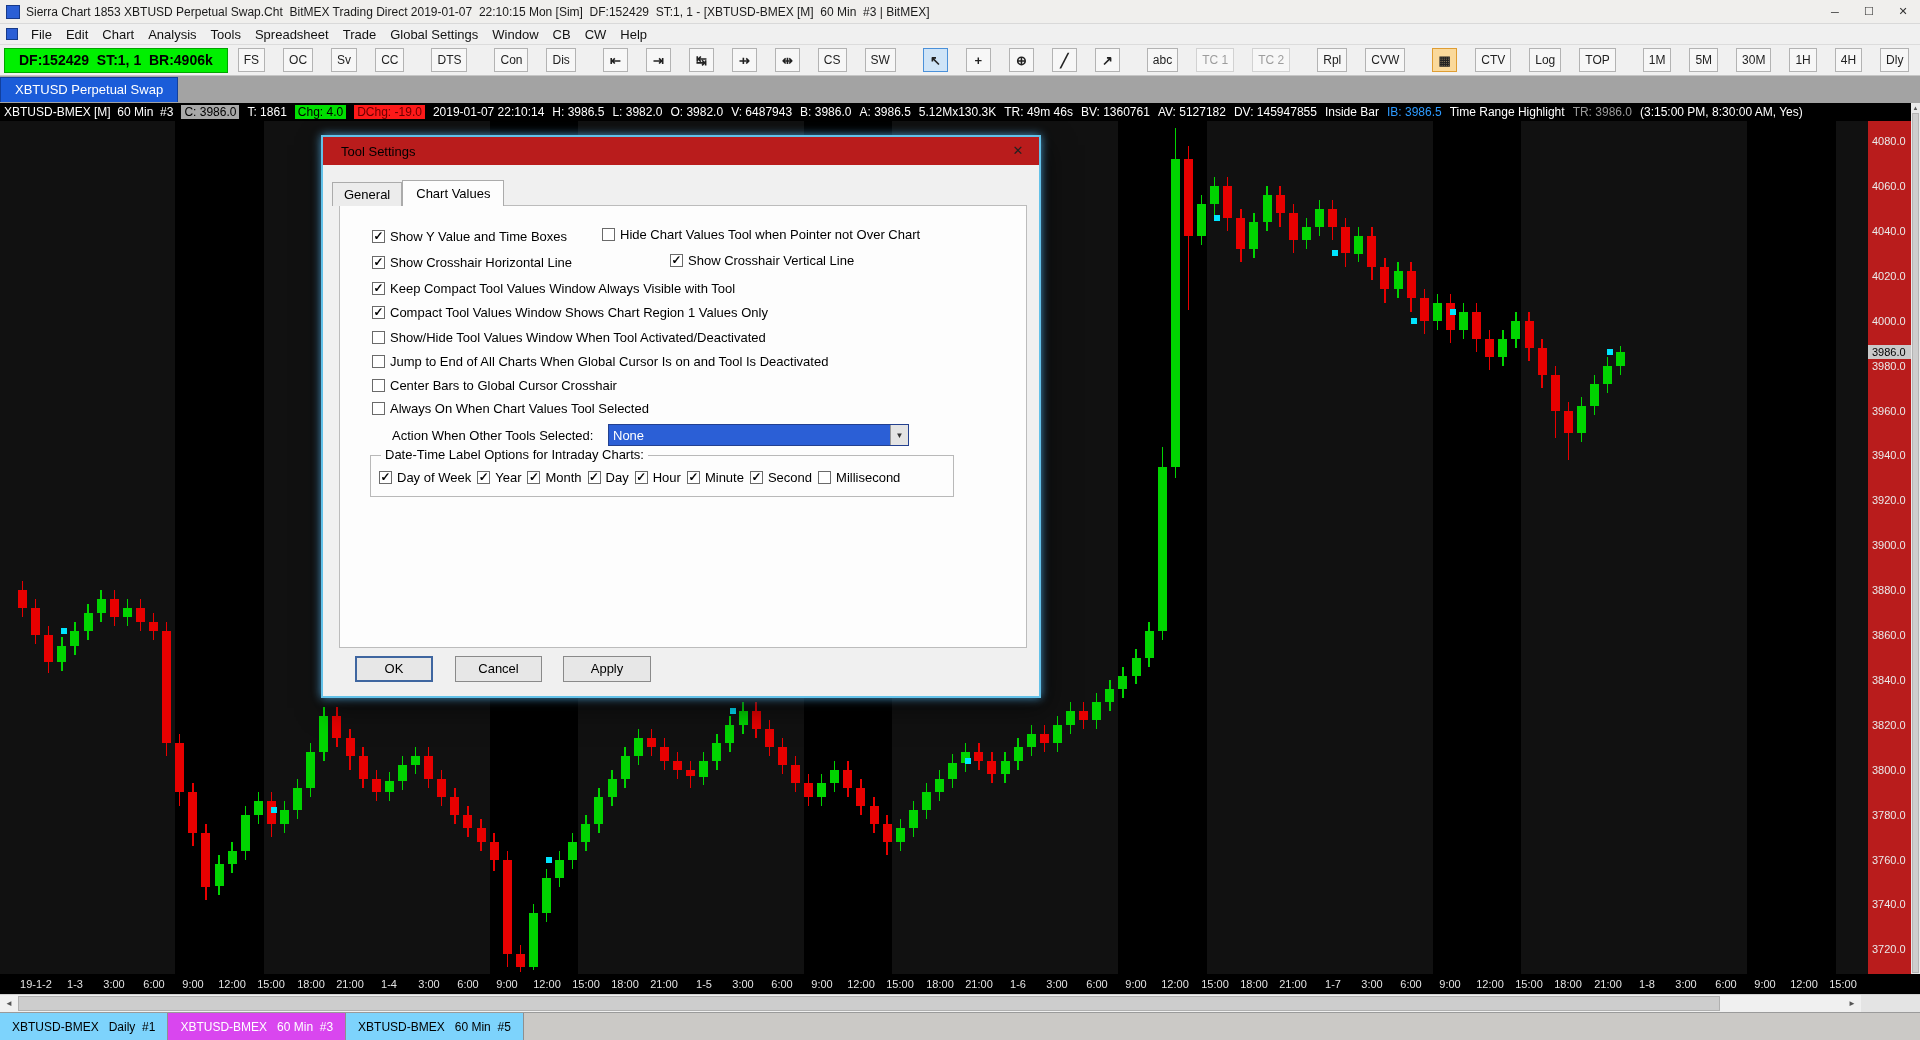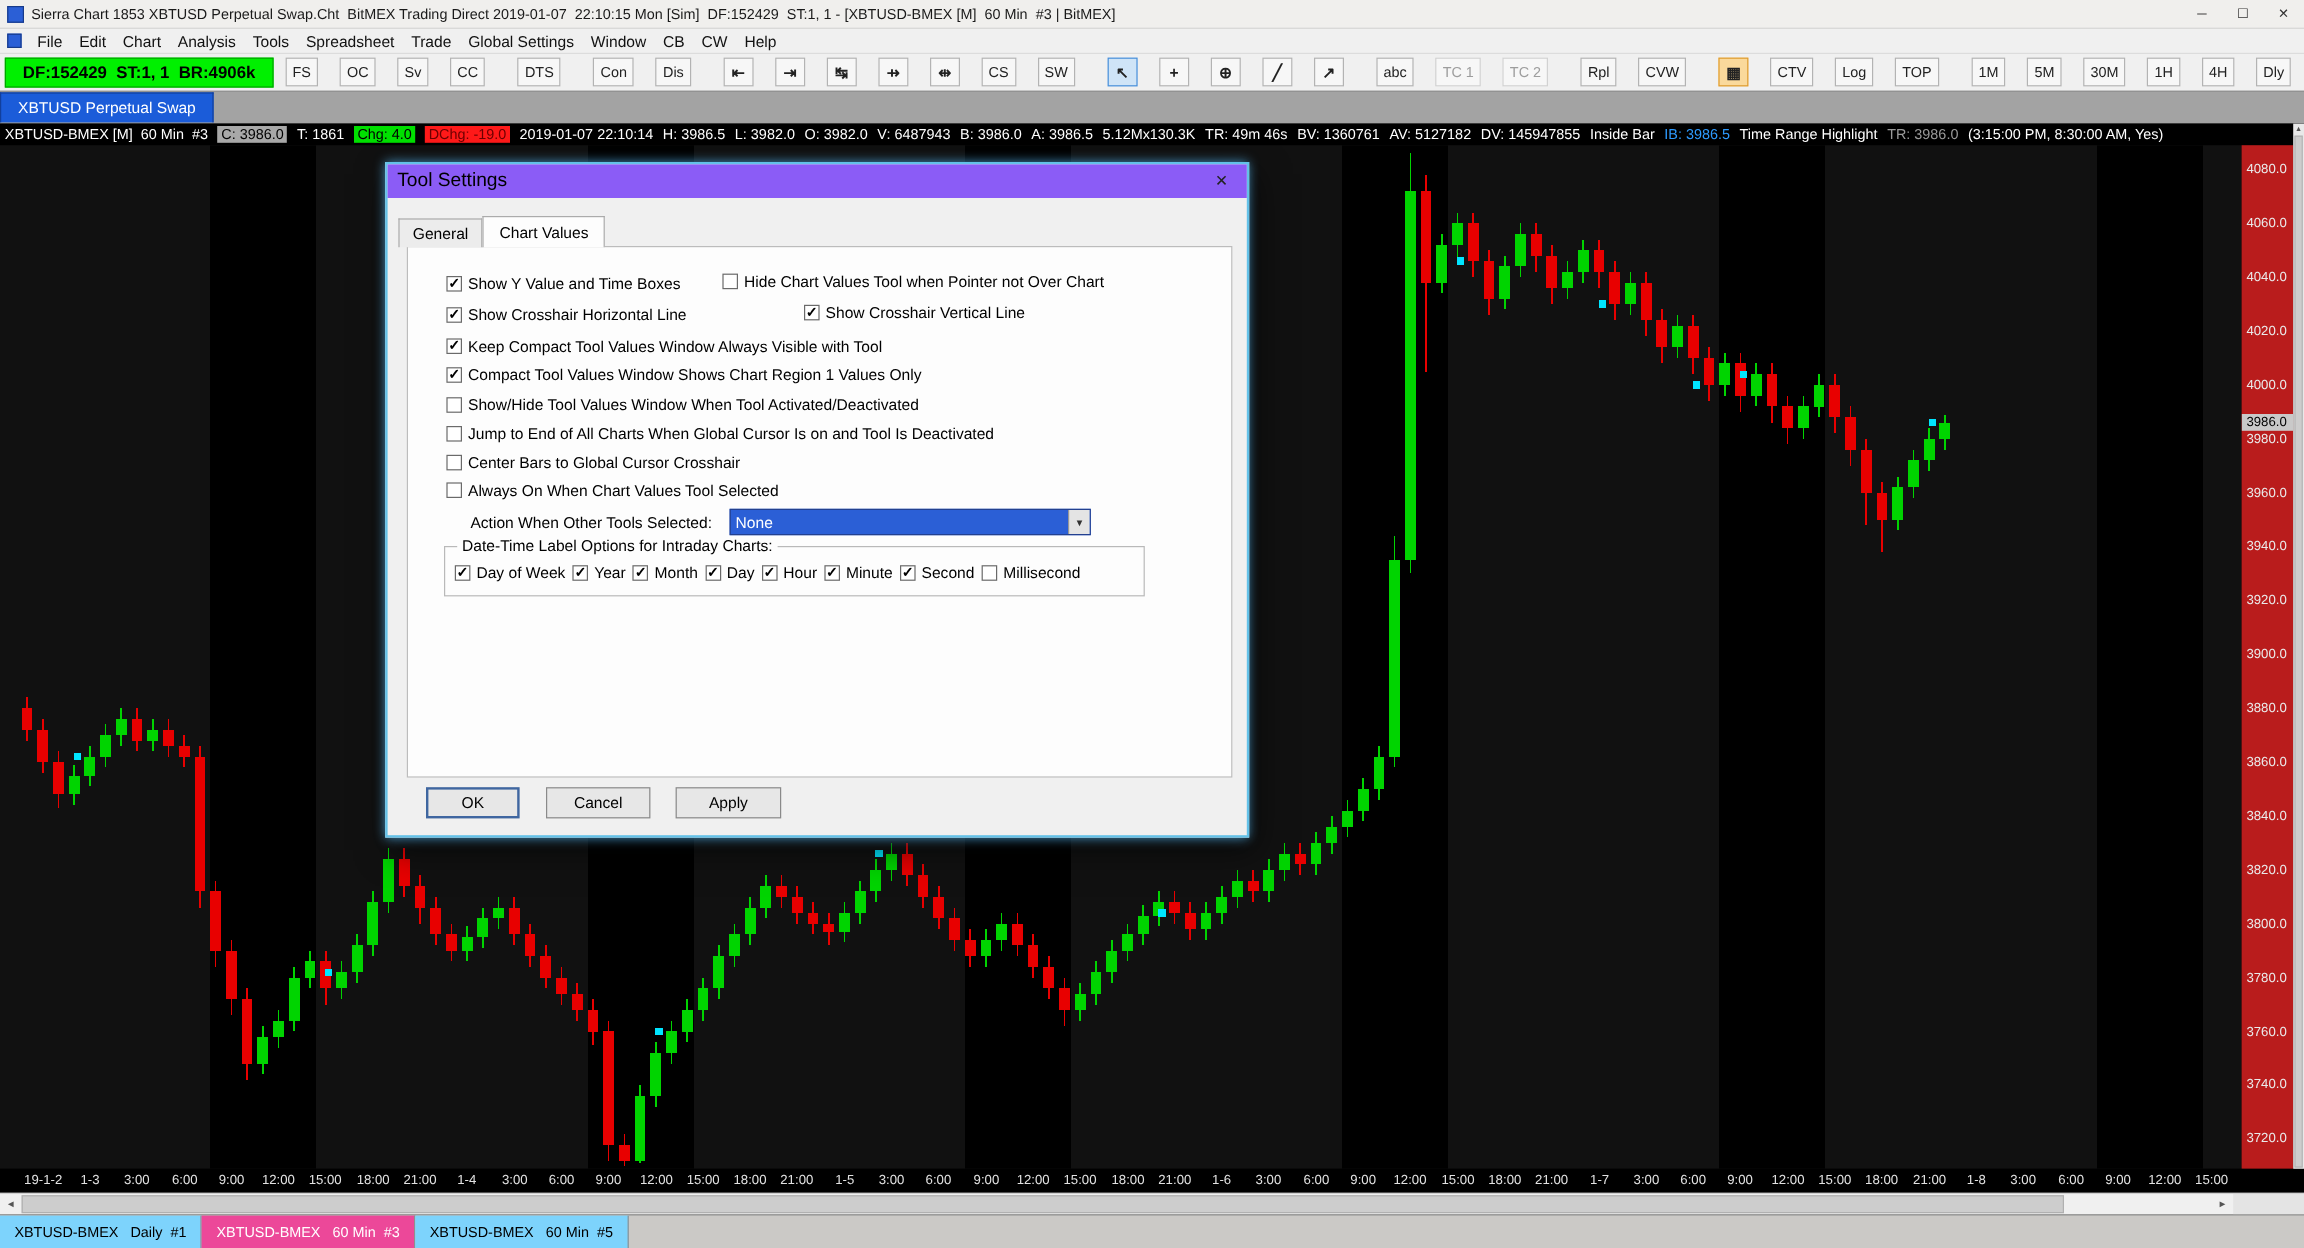--- a/index.html
+++ b/index.html
@@ -73,27 +73,27 @@
   #h-arrow-left { left:0; }
   #h-arrow-right { left:1843px; }
   .h-thumb { position:absolute; left:18px; top:1px; width:1702px; height:15px; background:#cdcdcd; border:1px solid #b0b0b0; }
   .h-corner { position:absolute; left:1861px; top:0; width:59px; height:17px; background:#e4e4e4; }
 
   
   #bottom-tabs { position:absolute; left:0; top:1012px; width:1920px; height:28px; background:#cbc9c6;
     border-top:1px solid #9a9a9a; display:flex; align-items:stretch; }
   .btab { font-size:12px; display:flex; align-items:center; padding:0 12px; background:#7dd3fc;
     color:#000; border-right:1px solid #8f8f8f; white-space:pre; }
-  .btab.active { background:#ec4899; color:#fff; }
+  .btab.active { background:#d946ef; color:#fff; }
 
   
   #dialog { position:absolute; left:321px; top:135px; width:720px; height:563px; background:#f0f0f0;
     border:2px solid #63c1e8; box-shadow:0 0 9px rgba(80,170,225,.85), 5px 10px 26px rgba(0,0,0,.55);
     font-size:13px; color:#000; z-index:10; }
-  .dlg-title { height:28px; background:#8b5cf6; display:flex; align-items:center; padding-left:8px; font-size:16px; }
+  .dlg-title { height:28px; background:#b91c1c; display:flex; align-items:center; padding-left:18px; font-size:13px; }
   .dlg-close { position:absolute; right:0; top:0; width:42px; height:28px; text-align:center;
     line-height:28px; font-size:13px; color:#222; }
   #dlg-tabs { position:absolute; left:9px; top:45px; display:flex; align-items:flex-end; z-index:3; }
   .dlg-tab { padding:4px 11px; border:1px solid #ababab; border-bottom:none; background:#ececec; font-size:13px; }
   .dlg-tab.active { background:#fdfdfd; padding:5px 13px; margin-top:-3px; position:relative; z-index:4; }
   .dlg-panel { position:absolute; left:16px; top:68px; width:688px; height:443px; background:#fdfdfd;
     border:1px solid #bcbcbc; z-index:1; }
 
   .opt-row { position:absolute; left:49px; right:24px; height:18px; display:flex; z-index:5; }
   .opt { display:flex; align-items:center; white-space:nowrap; }

